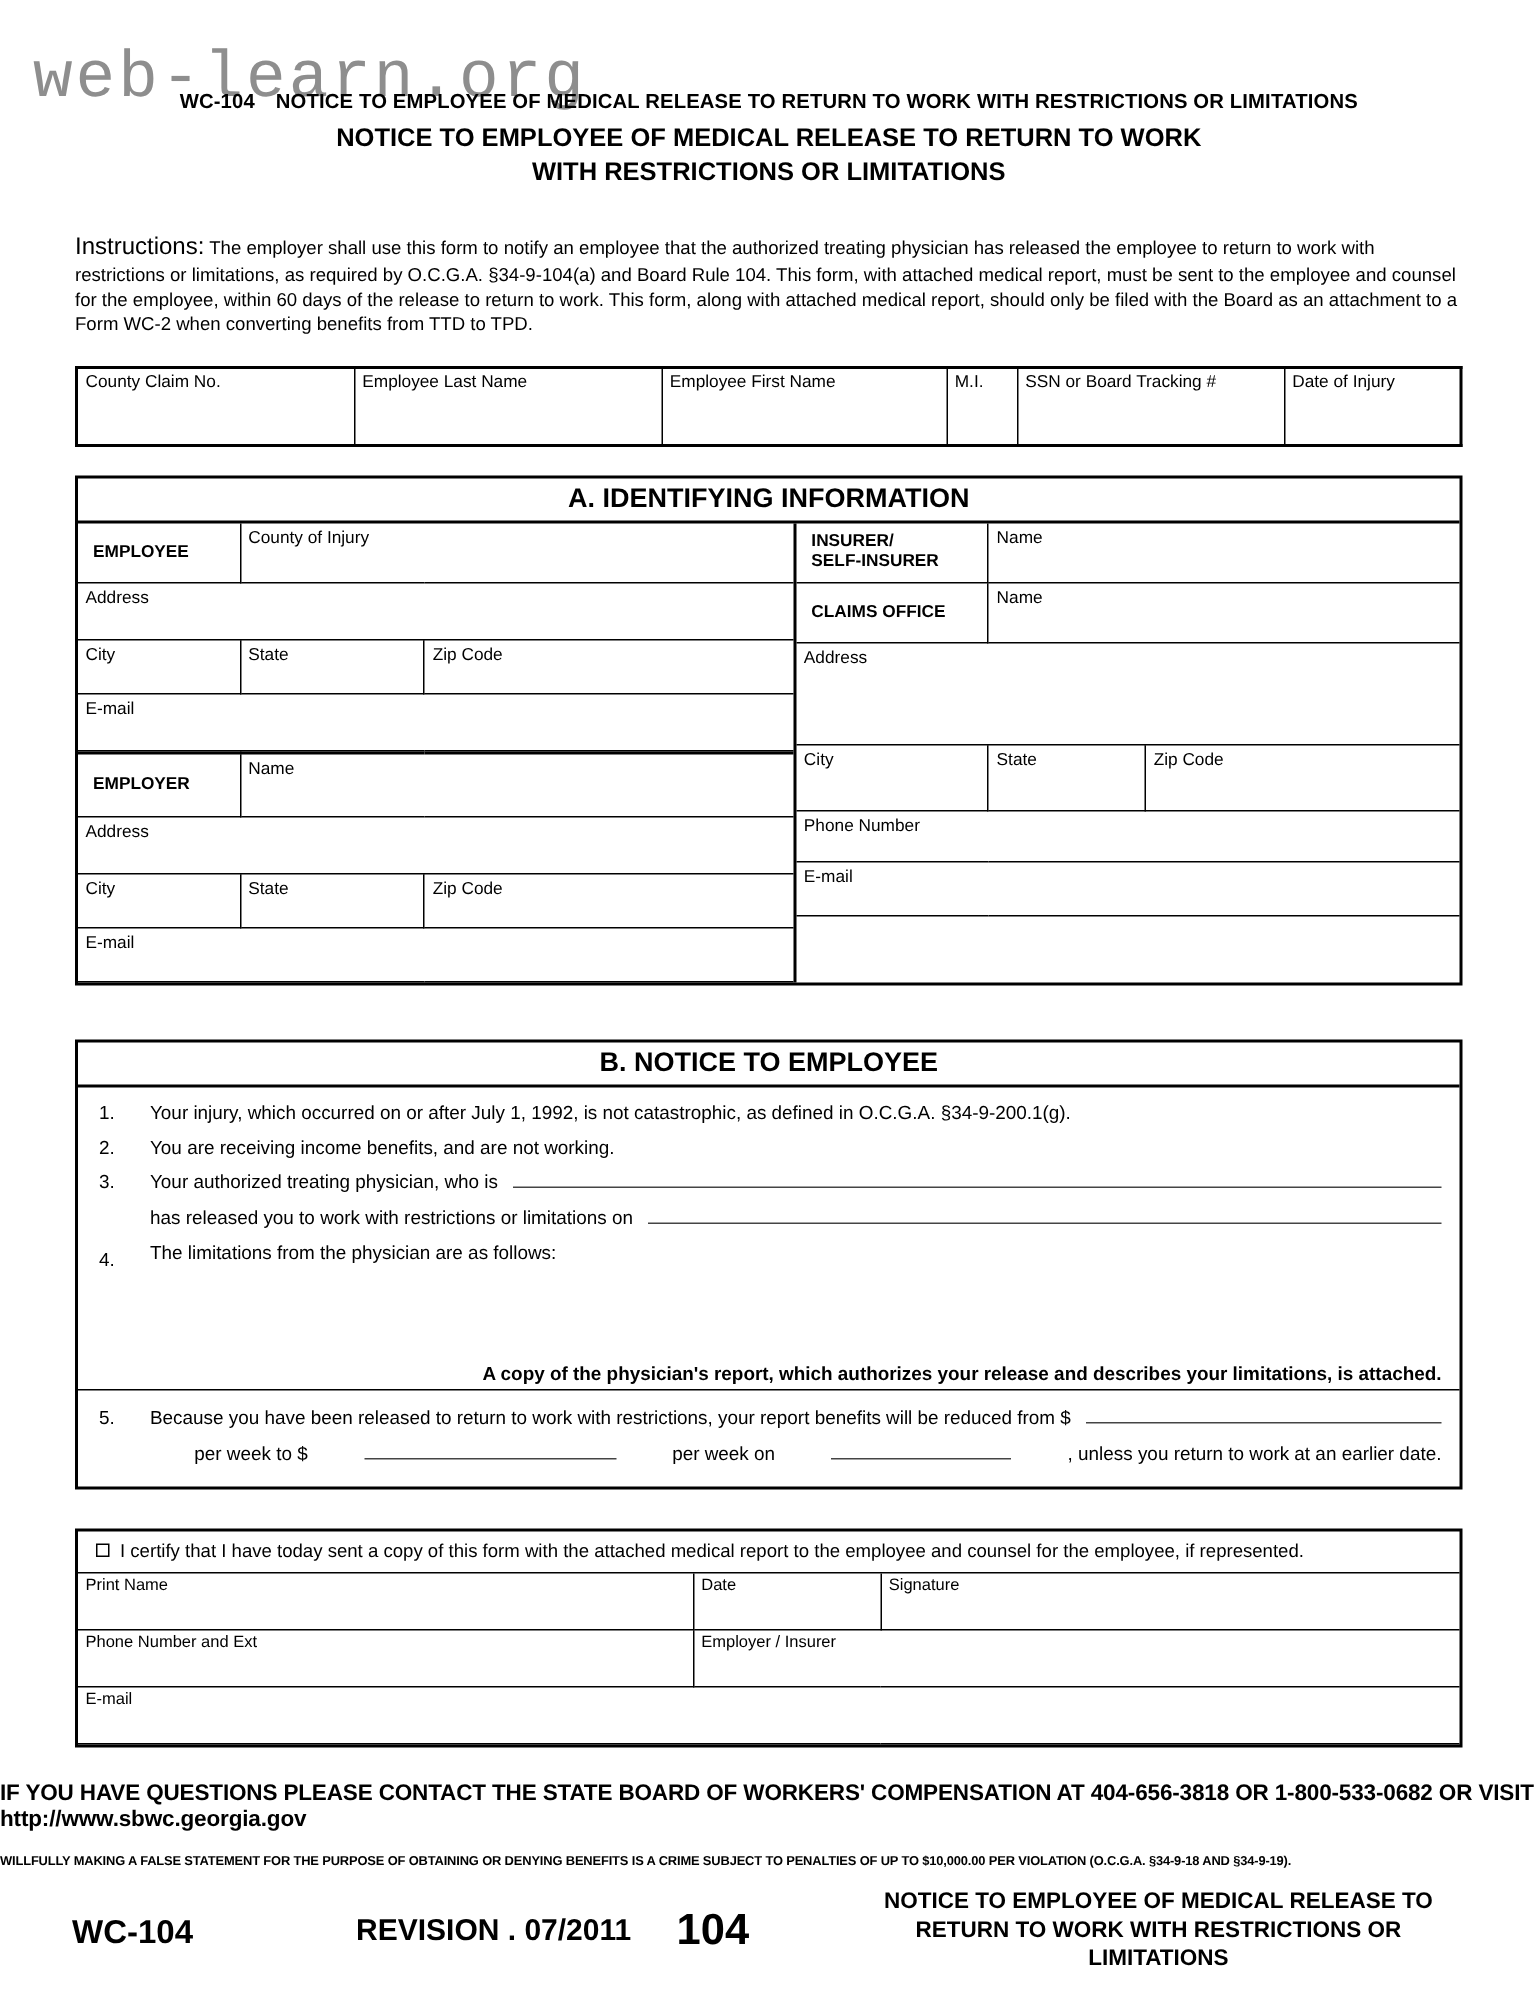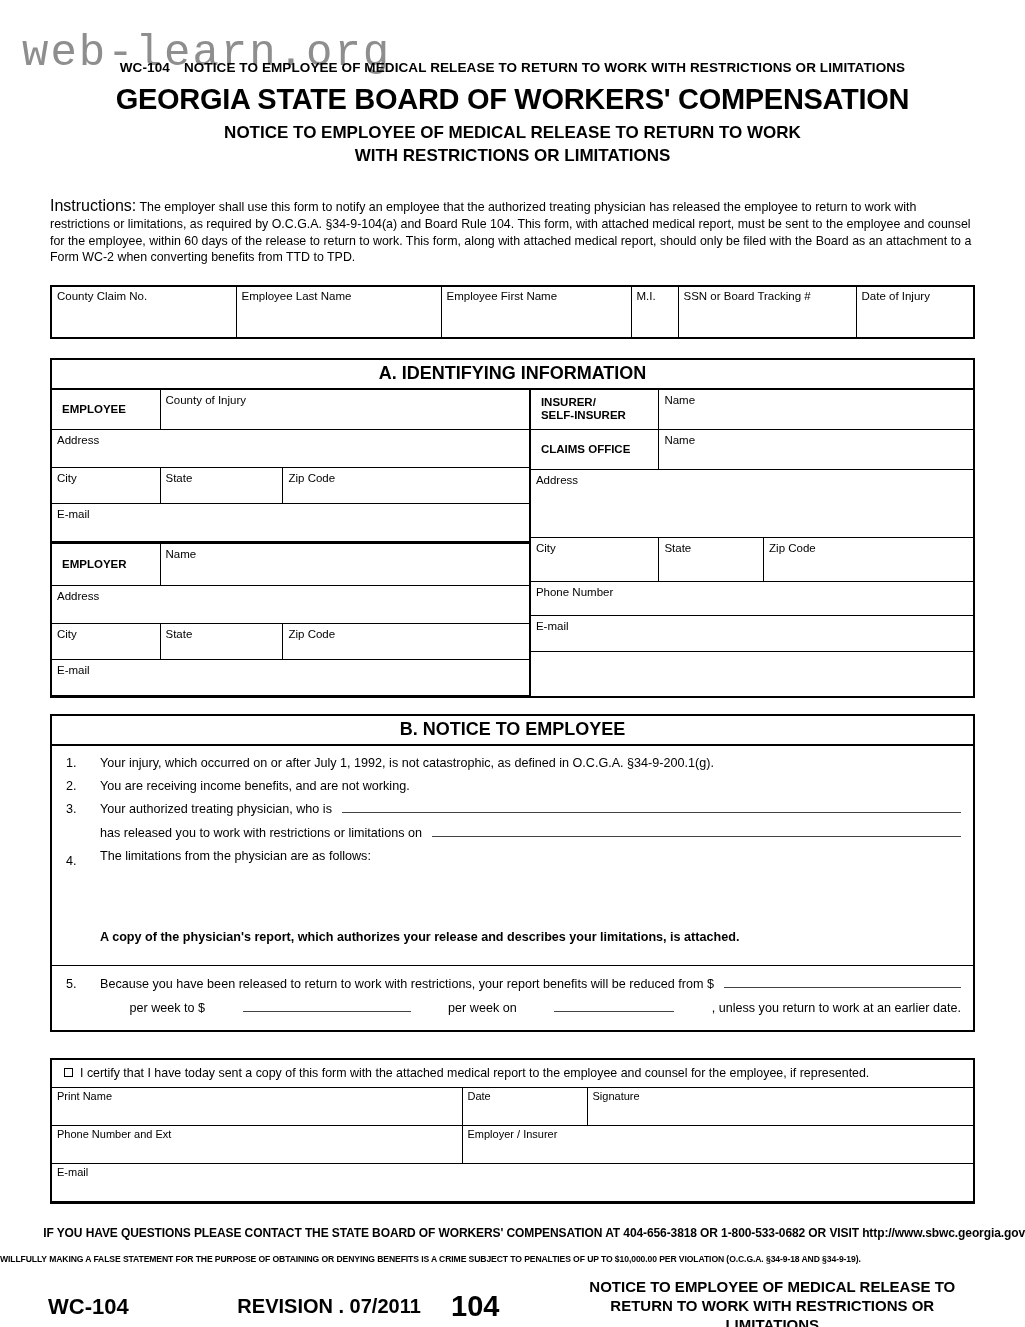--- a/index.html
+++ b/index.html
@@ -120,21 +120,21 @@
   .partylbl {
     font-weight:bold;
     font-size:14.5px;
     vertical-align:middle !important;
     text-align:left;
     padding-left:10px !important;
   }
 
   
   .secB-wrap {
-    width:925px; margin:16px auto 0 auto;
+    width:925px; margin:36px auto 0 auto;
     border:2px solid #000;
   }
   .bnum-list { padding:6px 0 4px 0; }
   .brow {
     display:flex;
     align-items:baseline;
     font-size:12.6px;
     padding:2px 12px 2px 14px;
     line-height:1.5;
   }
@@ -145,22 +145,23 @@
     border-bottom:1.6px solid #444;
     flex:1 1 auto;
     margin-left:10px;
     height:14px;
   }
   .rule.fixed { flex:0 0 auto; width:168px; margin:0 8px; }
   .rule.fixed-sm { flex:0 0 auto; width:120px; margin:0 8px; }
   .bold-note {
     font-weight:bold;
     font-size:12.6px;
-    padding:10px 12px 21px 48px;
+    padding:10px 12px 3px 48px;
     border-bottom:1.6px solid #000;
+    text-align:right;
   }
   .b-gap { height:48px; }
   .brow.inline { flex-wrap:nowrap;justify-content:space-between; }
 
   
   .cert-wrap {
     width:925px; margin:26px auto 0 auto;
     border:2px solid #000;
   }
   .cert-top {
@@ -184,23 +185,23 @@
     font-size:11px;
     line-height:1.15;
     height:38px;
   }
   .cert-tbl tr:first-child td { border-top:0; }
   .cert-tbl td.nob-l { border-left:0; }
   .cert-tbl td.nob-r { border-right:0; }
 
   
   .foot-contact {
-    text-align:right;
-    font-weight:bold;
-    font-size:12px;
+    text-align:left;
+    font-weight:bold;
+    font-size:15px;
     margin-top:22px;
     letter-spacing:-0.1px;
   }
   .foot-warn {
     text-align:left;
     font-weight:bold;
     font-size:8.6px;
     margin-top:14px;
     letter-spacing:-0.1px;
   }
@@ -224,21 +225,20 @@
 <body>
 
 <div class="page">
 
   <div class="watermark">web-learn.org</div>
 
   <div class="hdr-top">
     <div class="hdr-line">
       <span class="code">WC-104</span><span>NOTICE TO EMPLOYEE OF MEDICAL RELEASE TO RETURN TO WORK WITH RESTRICTIONS OR LIMITATIONS</span>
     </div>
-    <div class="title-main">GEORGIA STATE BOARD OF WORKERS' COMPENSATION</div>
     <div class="title-sub">
       <div>NOTICE TO EMPLOYEE OF MEDICAL RELEASE TO RETURN TO WORK</div>
       <div>WITH RESTRICTIONS OR LIMITATIONS</div>
     </div>
   </div>
 
   <div class="instructions">
     <span class="lbl">Instructions:</span>
     <span>The employer shall use this form to notify an employee that the authorized treating physician has released the employee to return to work with restrictions or limitations, as required by O.C.G.A. §34-9-104(a) and Board Rule 104.  This form, with attached medical report, must be sent to the employee and counsel for the employee, within 60 days of the release to return to work.  This form, along with attached medical report, should only be filed with the Board as an attachment to a Form WC-2 when converting benefits from TTD to TPD.</span>
   </div>

